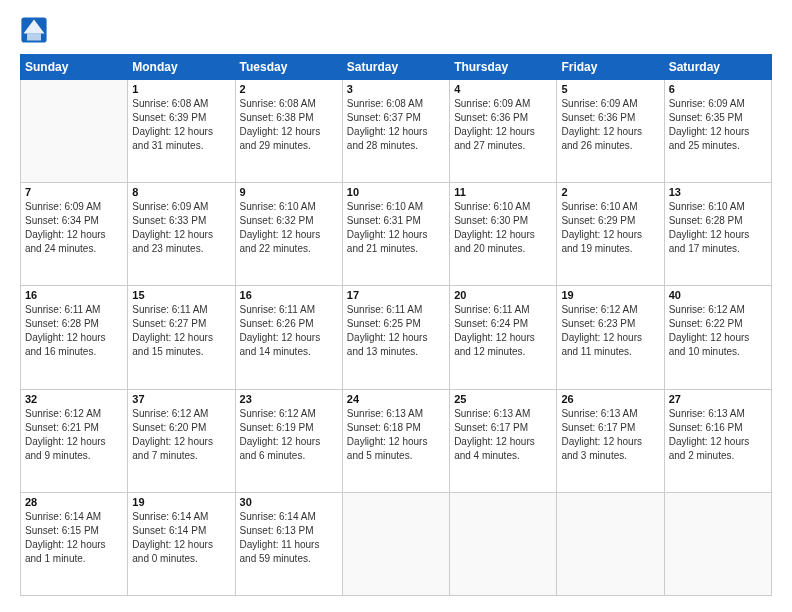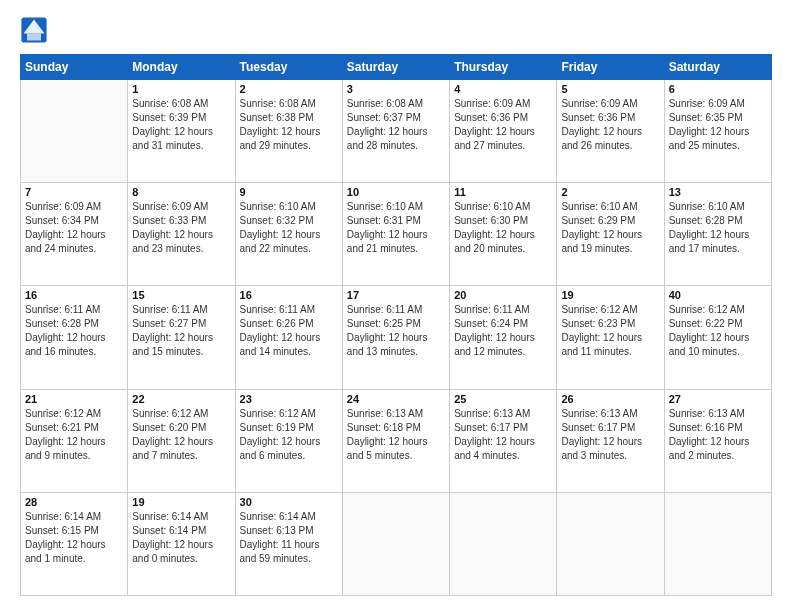--- a/index.html
+++ b/index.html
@@ -264,28 +264,28 @@
           <td>
             <div class="day-number">40</div>
             <div class="day-info" style="white-space: pre-line;">Sunrise: 6:12 AM
 Sunset: 6:22 PM
 Daylight: 12 hours
 and 10 minutes.</div>
           </td>
         </tr>
         <tr>
           <td>
-            <div class="day-number">21</div>
+            <div class="day-number">32</div>
             <div class="day-info" style="white-space: pre-line;">Sunrise: 6:12 AM
 Sunset: 6:21 PM
 Daylight: 12 hours
 and 9 minutes.</div>
           </td>
           <td>
-            <div class="day-number">22</div>
+            <div class="day-number">37</div>
             <div class="day-info" style="white-space: pre-line;">Sunrise: 6:12 AM
 Sunset: 6:20 PM
 Daylight: 12 hours
 and 7 minutes.</div>
           </td>
           <td>
             <div class="day-number">23</div>
             <div class="day-info" style="white-space: pre-line;">Sunrise: 6:12 AM
 Sunset: 6:19 PM
 Daylight: 12 hours

